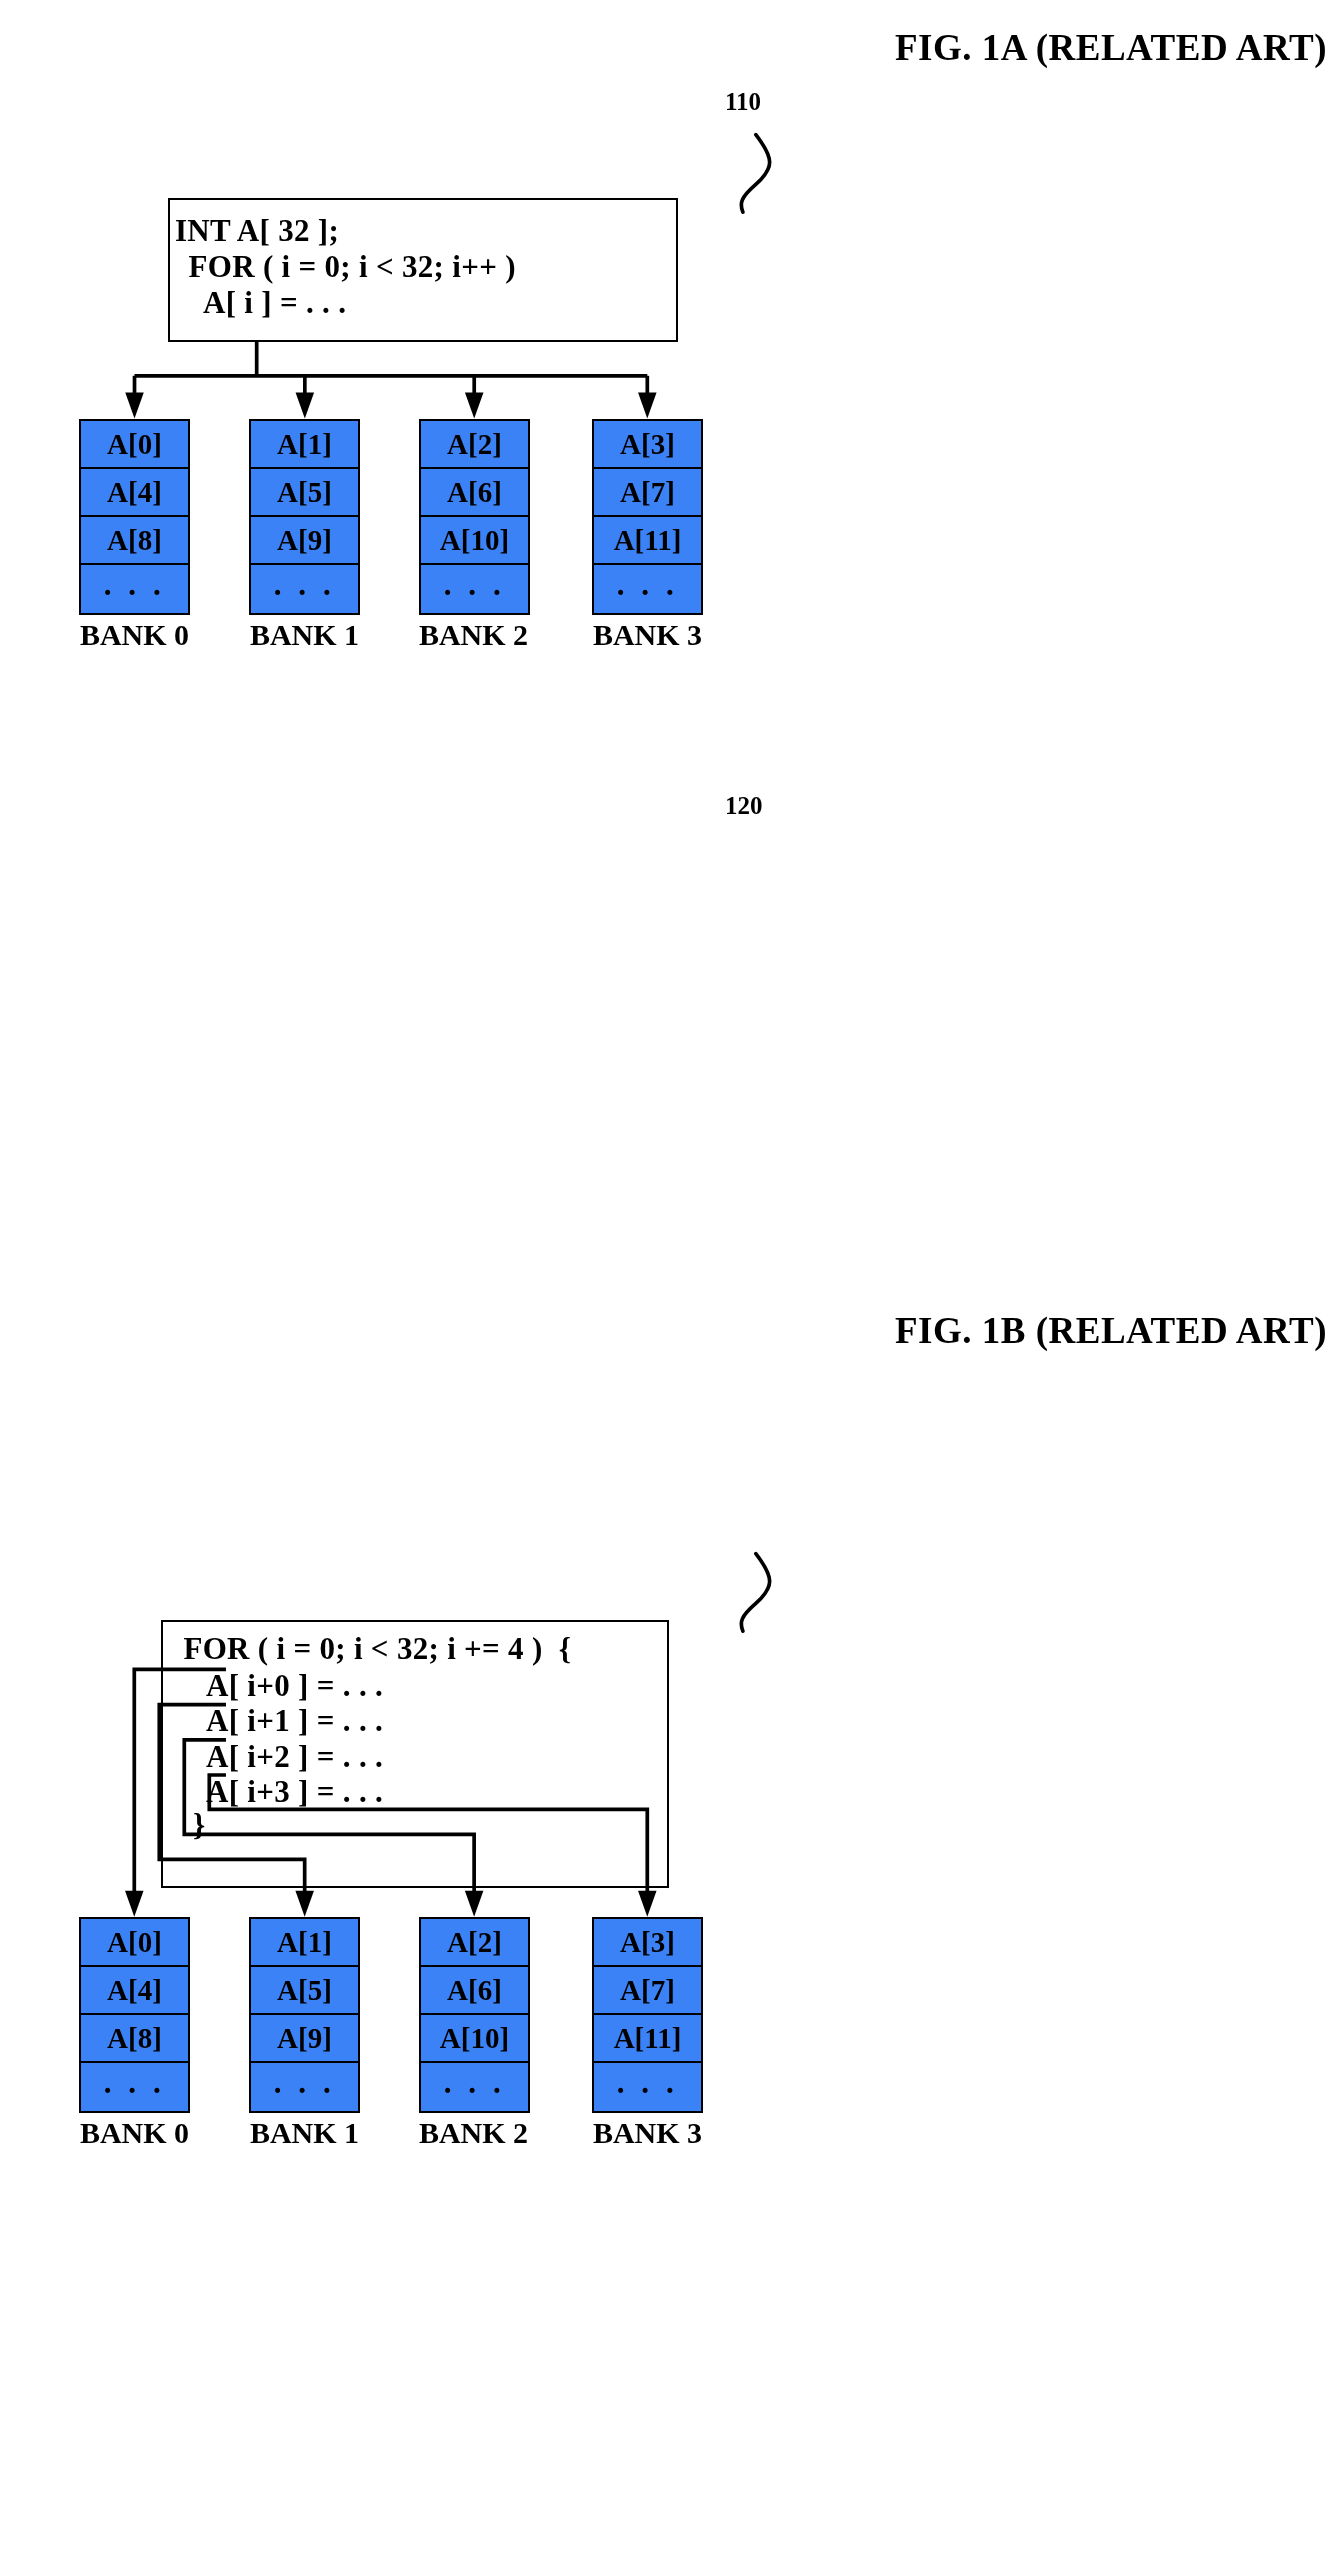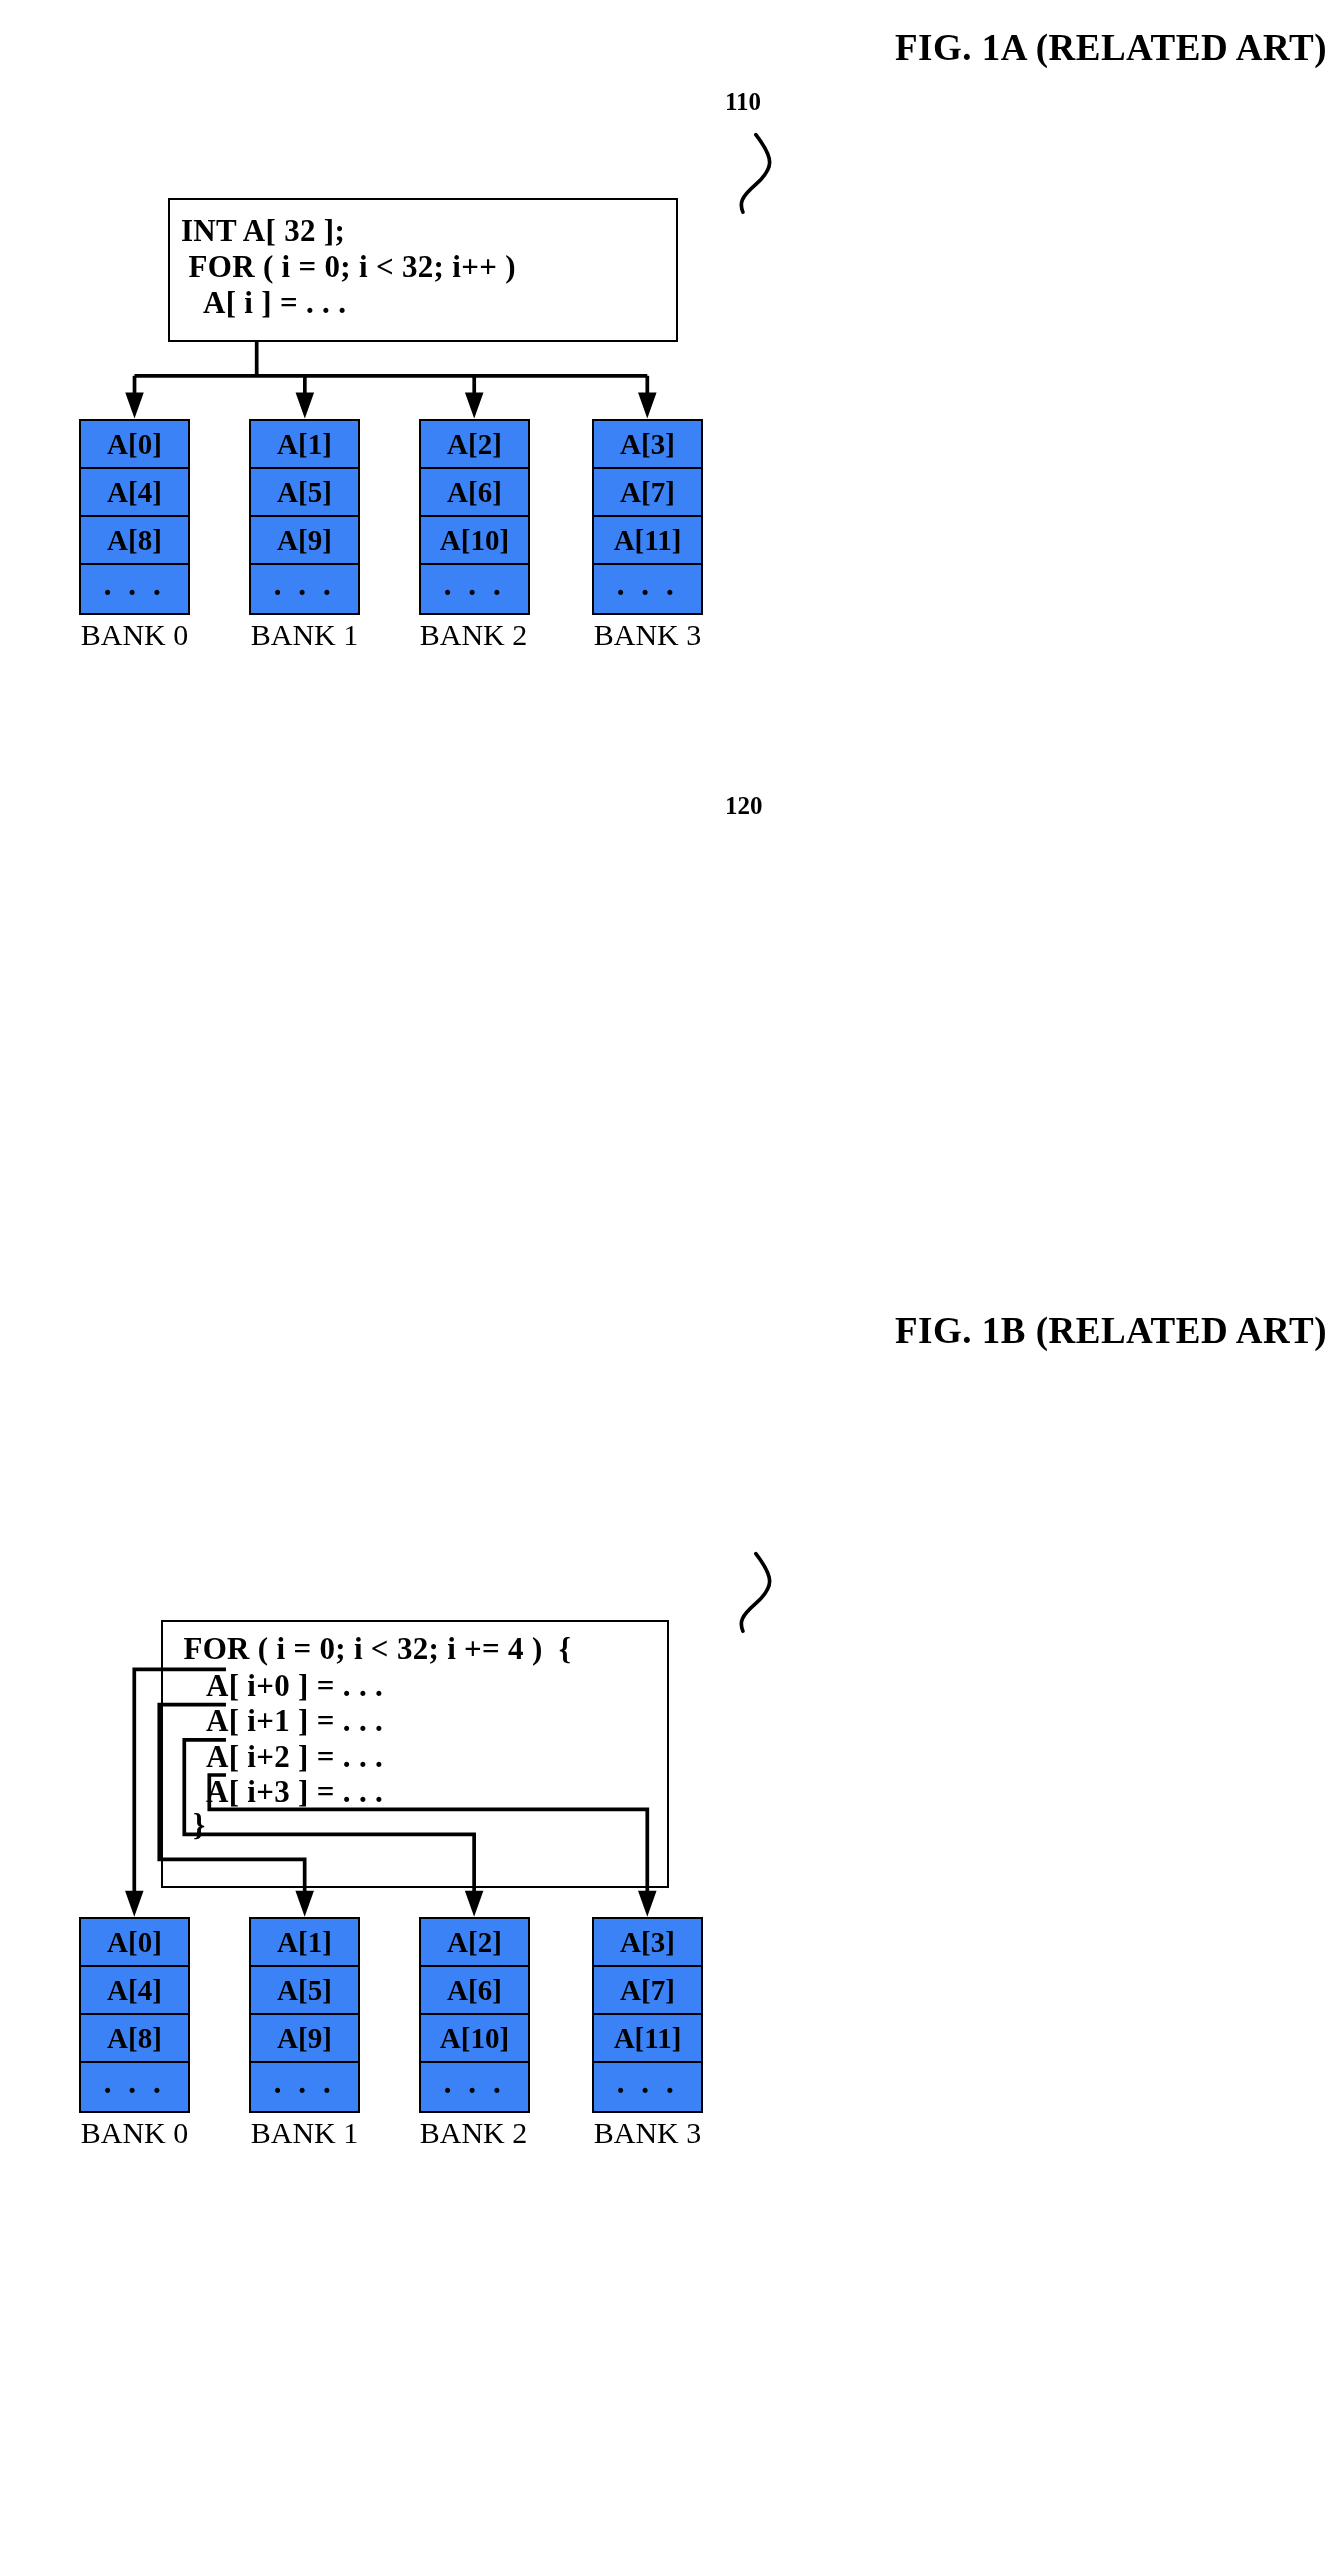--- a/index.html
+++ b/index.html
@@ -67,21 +67,21 @@
   }
   .code-line {
     position: absolute;
     font-weight: bold;
     font-size: 31px;
     white-space: pre;
     letter-spacing: 0.3px;
   }
 
   
-  #code-1a-l1 { left: 11px; top: 13px; }
+  #code-1a-l1 { left: 5px; top: 13px; }
   #code-1a-l2 { left: 18.5px; top: 49px; }
   #code-1a-l3 { left: 33px; top: 85px; }
 
   
   #code-1b-l1 { left: 20.4px; top: 9.3px; }
   #code-1b-l2 { left: 43px; top: 46px; }
   #code-1b-l3 { left: 43px; top: 81px; }
   #code-1b-l4 { left: 43px; top: 117px; }
   #code-1b-l5 { left: 43px; top: 152px; }
   #code-1b-l6 { left: 30px; top: 185px; }
@@ -110,21 +110,21 @@
   }
   .bank-cell.dots {
     letter-spacing: 4.6px;
     font-size: 31px;
     padding-bottom: 9.3px;
   }
   .bank-label {
     position: absolute;
     width: 157px;
     text-align: center;
-    font-weight: normal;
+    font-weight: bold;
     font-size: 30px;
     white-space: nowrap;
   }
 
   
   .wires {
     position: absolute;
     left: 0;
     top: 0;
     pointer-events: none;

